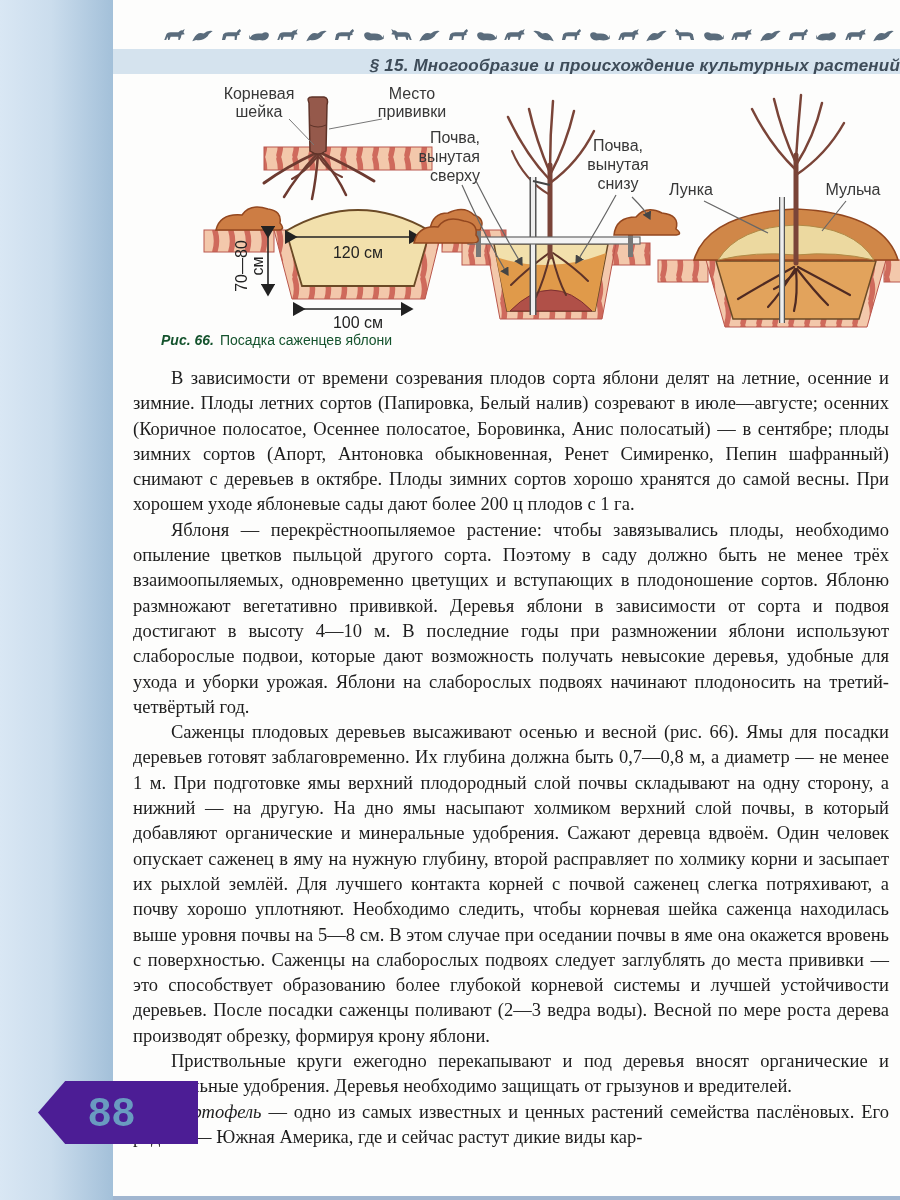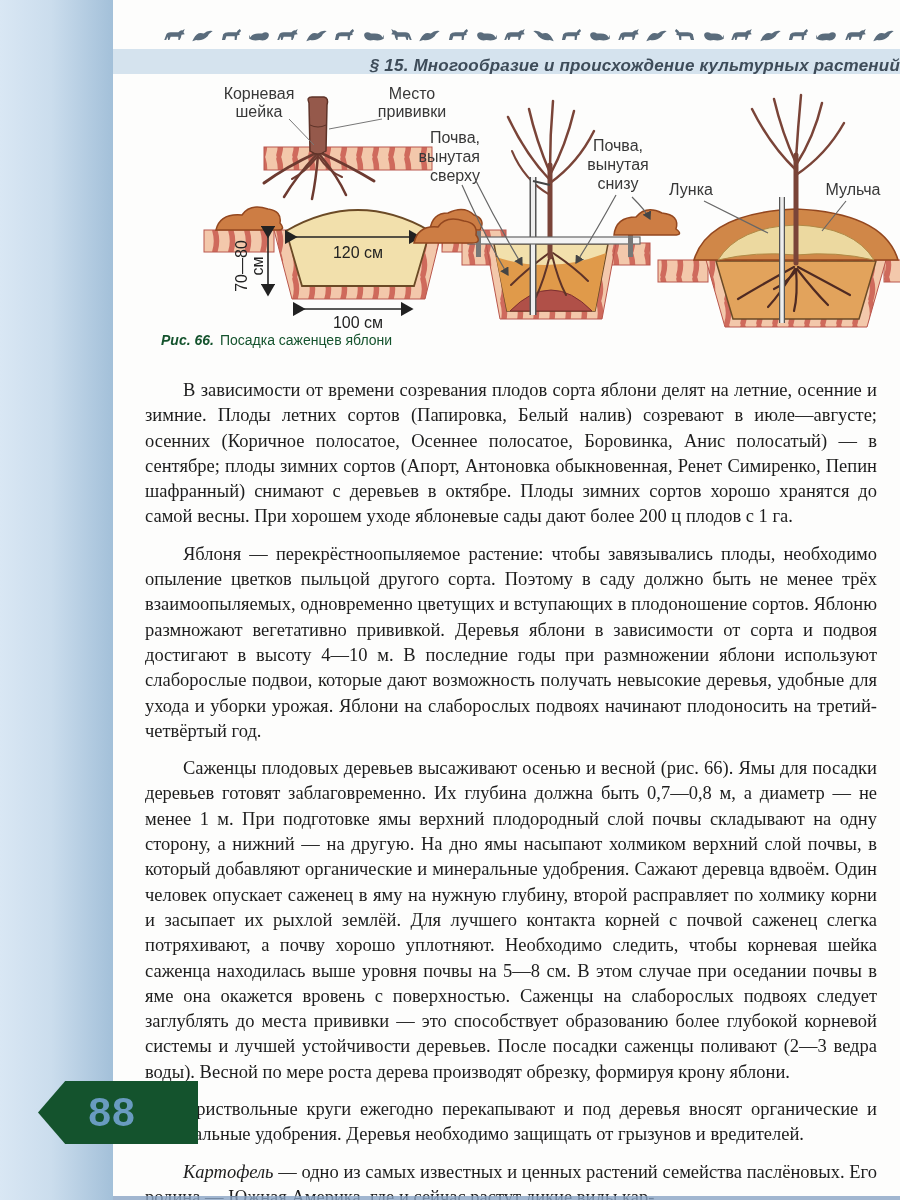--- a/index.html
+++ b/index.html
@@ -33,27 +33,27 @@
     position:absolute;left:133px;top:332px;width:740px;
     font-size:14px;color:#14532d;margin-left:28px;
   }
   .fig-caption .cap-prefix{font-weight:bold;font-style:italic;margin-right:6px;}
   
   .article{
     position:absolute;left:133px;top:366px;width:756px;
     font-family:"Liberation Serif",serif;font-size:18.5px;line-height:25.3px;
     color:#1d1d1d;text-align:justify;
   }
-  .article p{margin:12px;text-indent:38px;}
+  .article p{margin:0;text-indent:38px;}
   .seg-b{font-weight:normal;}
   .seg-i{font-style:italic;}
   
   .pagenum{
     position:absolute;left:38px;top:1081px;width:160px;height:63px;
-    background:#14532d;
+    background:#4c1d95;
     clip-path:polygon(0% 50%,17% 0%,100% 0%,100% 100%,17% 100%);
     display:flex;align-items:center;justify-content:center;
   }
   .pagenum span{
     font-weight:bold;font-size:41px;color:#699bc0;letter-spacing:1px;
     transform:translateX(-6px);
   }
   .bottom-line{
     position:absolute;left:113px;top:1196px;width:787px;height:4px;
     background:#8aa4c4;opacity:.8;

